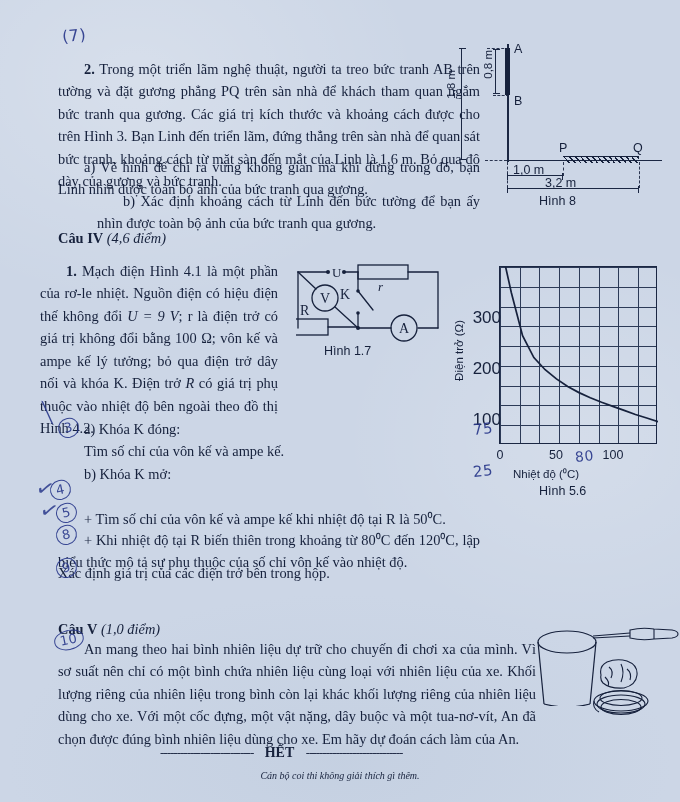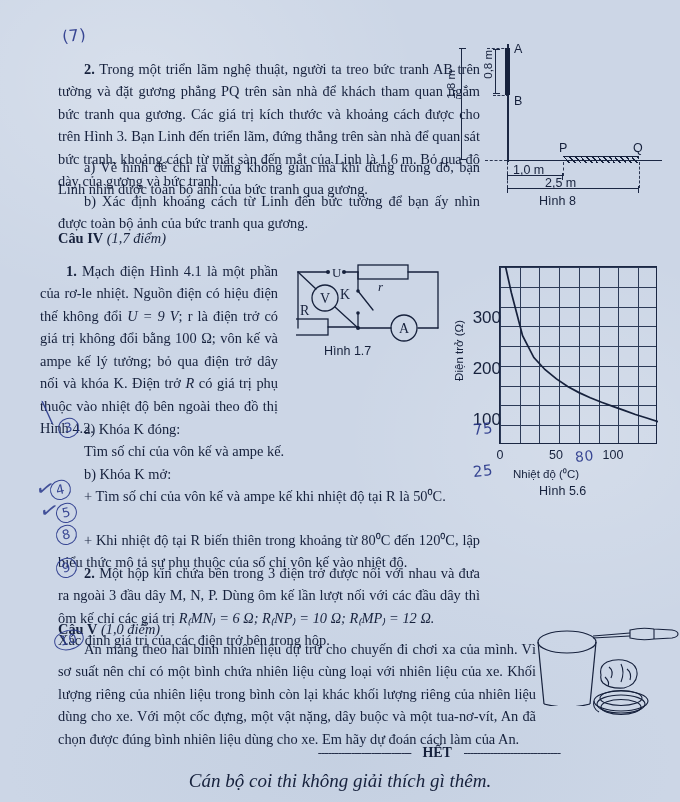--- a/index.html
+++ b/index.html
@@ -153,27 +153,27 @@
     font-family: "Liberation Sans", sans-serif;
   }
 
   
   #illus { position: absolute; left: 535px; top: 614px; width: 145px; height: 105px; }
   #illus svg { position: absolute; }
 
   
   .hetline {
     position: absolute; left: 160px; top: 745px; width: 400px;
-    text-align: right; font-size: 14px; letter-spacing: 0;
+    text-align: left; font-size: 14px; letter-spacing: 0;
     white-space: nowrap;
   }
   .hetline .dsh { letter-spacing: -1px; font-size: 13px; }
   .footnote {
     position: absolute; left: 0; top: 770px; width: 680px; text-align: center;
-    font-size: 19px; font-style: italic;
+    font-size: 10px; font-style: italic;
   }
   .ghost {
     position: absolute; font-size: 13px; color: rgba(60,80,120,0.16);
     font-family: "Liberation Serif", serif; pointer-events: none;
   }
 </style>
 </head>
 <body>
 
 <div class="paper-tint"></div>
@@ -187,21 +187,21 @@
       <b>2.</b>
       <span>Trong một triển lãm nghệ thuật, người ta treo bức tranh AB trên tường và đặt gương phẳng PQ trên sàn nhà để khách tham quan ngắm bức tranh qua gương. Các giá trị kích thước và khoảng cách được cho trên Hình 3. Bạn Linh đến triển lãm, đứng thẳng trên sàn nhà để quan sát bức tranh, khoảng cách từ mặt sàn đến mắt của Linh là 1,6 m. Bỏ qua độ dày của gương và bức tranh.</span>
     </p>
   </div>
 
   <div class="tb" style="left:58px; top:156px; width:422px;">
     <p style="text-indent:26px;">a) Vẽ hình để chỉ ra vùng không gian mà khi đứng trong đó, bạn Linh nhìn được toàn bộ ảnh của bức tranh qua gương.</p>
   </div>
 
   <div class="tb" style="left:58px; top:190px; width:422px;">
-    <p style="text-indent:26px;">b) Xác định khoảng cách từ Linh đến bức tường để bạn ấy nhìn được toàn bộ ảnh của bức tranh qua gương.</p>
+    <p style="text-indent:26px;margin-left:39px;">b) Xác định khoảng cách từ Linh đến bức tường để bạn ấy nhìn được toàn bộ ảnh của bức tranh qua gương.</p>
   </div>
 
   <div id="fig3">
 
     <div class="dash-h" style="left:0px; top:10px; width:22px;"></div>
 
     <div class="dash-h" style="left:6px; top:57px; width:16px;"></div>
 
     <div class="dash-h" style="left:-2px; top:122px; width:22px;"></div>
 
@@ -222,60 +222,56 @@
     <div class="lbl" style="left:146px; top:103px;">Q</div>
 
     <div class="dash-v" style="left:20px; top:124px; height:26px;"></div>
     <div class="dash-v" style="left:76px; top:124px; height:14px;"></div>
     <div class="dash-v" style="left:152px; top:124px; height:26px;"></div>
 
     <div class="dim" style="left:20px; top:137px; width:56px;"></div>
     <div class="lbl" style="left:26px; top:125px;">1,0 m</div>
 
     <div class="dim" style="left:20px; top:150px; width:132px;"></div>
-    <div class="lbl" style="left:58px; top:138px;">2,5 m</div>
+    <div class="lbl" style="left:58px; top:138px;">3,2 m</div>
 
     <div class="cap">Hình 8</div>
   </div>
 
   <div class="tb" style="left:58px; top:227px; width:300px;">
     <p>
       <b>Câu IV</b>
-      <i>(1,7 điểm)</i>
+      <i>(4,6 điểm)</i>
     </p>
   </div>
 
   <div class="tb" style="left:40px; top:260px; width:238px; text-align:justify;">
     <p style="text-indent:26px;">
       <b>1.</b>
       <span>Mạch điện Hình 4.1 là một phần của rơ-le nhiệt. Nguồn điện có hiệu điện thế không đổi </span><span class="mathvar">U = 9 V</span><span>; r là điện trở có giá trị không đổi bằng 100 Ω; vôn kế và ampe kế lý tưởng; bỏ qua điện trở dây nối và khóa K. Điện trở </span><span class="mathvar">R</span><span> có giá trị phụ thuộc vào nhiệt độ bên ngoài theo đồ thị Hình 4.2.</span>
     </p>
   </div>
 
   <div class="tb" style="left:58px; top:418px; width:250px;">
     <p style="text-indent:26px;">a) Khóa K đóng:</p>
     <p style="text-indent:26px;">Tìm số chỉ của vôn kế và ampe kế.</p>
   </div>
 
   <div class="tb" style="left:58px; top:463px; width:250px;">
     <p style="text-indent:26px;">b) Khóa K mở:</p>
   </div>
 
   <div class="tb" style="left:58px; top:485px; width:422px;">
-    <p style="text-indent:26px;">+ Tìm số chỉ của vôn kế và ampe kế khi nhiệt độ tại R là 50⁰C.</p>
+    <p style="text-indent:26px;margin-top:23px;">+ Tìm số chỉ của vôn kế và ampe kế khi nhiệt độ tại R là 50⁰C.</p>
   </div>
   <div class="tb" style="left:58px; top:529px; width:422px;">
     <p style="text-indent:26px;">+ Khi nhiệt độ tại R biến thiên trong khoảng từ 80⁰C đến 120⁰C, lập biểu thức mô tả sự phụ thuộc của số chỉ vôn kế vào nhiệt độ.</p>
   </div>
 
   <div class="tb" style="left:58px; top:562px; width:422px;">
-    <p style="text-indent:26px;">
-      <b>2.</b>
-      <span>Một hộp kín chứa bên trong 3 điện trở được nối với nhau và đưa ra ngoài 3 đầu dây M, N, P. Dùng ôm kế lần lượt nối với các đầu dây thì ôm kế chỉ các giá trị </span><span class="mathvar">R₍MN₎ = 6 Ω; R₍NP₎ = 10 Ω; R₍MP₎ = 12 Ω.</span>
-    </p>
     <p>Xác định giá trị của các điện trở bên trong hộp.</p>
   </div>
 
   <div id="fig41">
     <svg width="185" height="86" viewBox="0 0 185 86">
       <g stroke="#16213c" stroke-width="1.3" fill="none" stroke-linecap="round">
 
         <path d="M2,14 L32,14"></path>
 
         <circle cx="32" cy="14" r="2" fill="#16213c" stroke="none"></circle>

